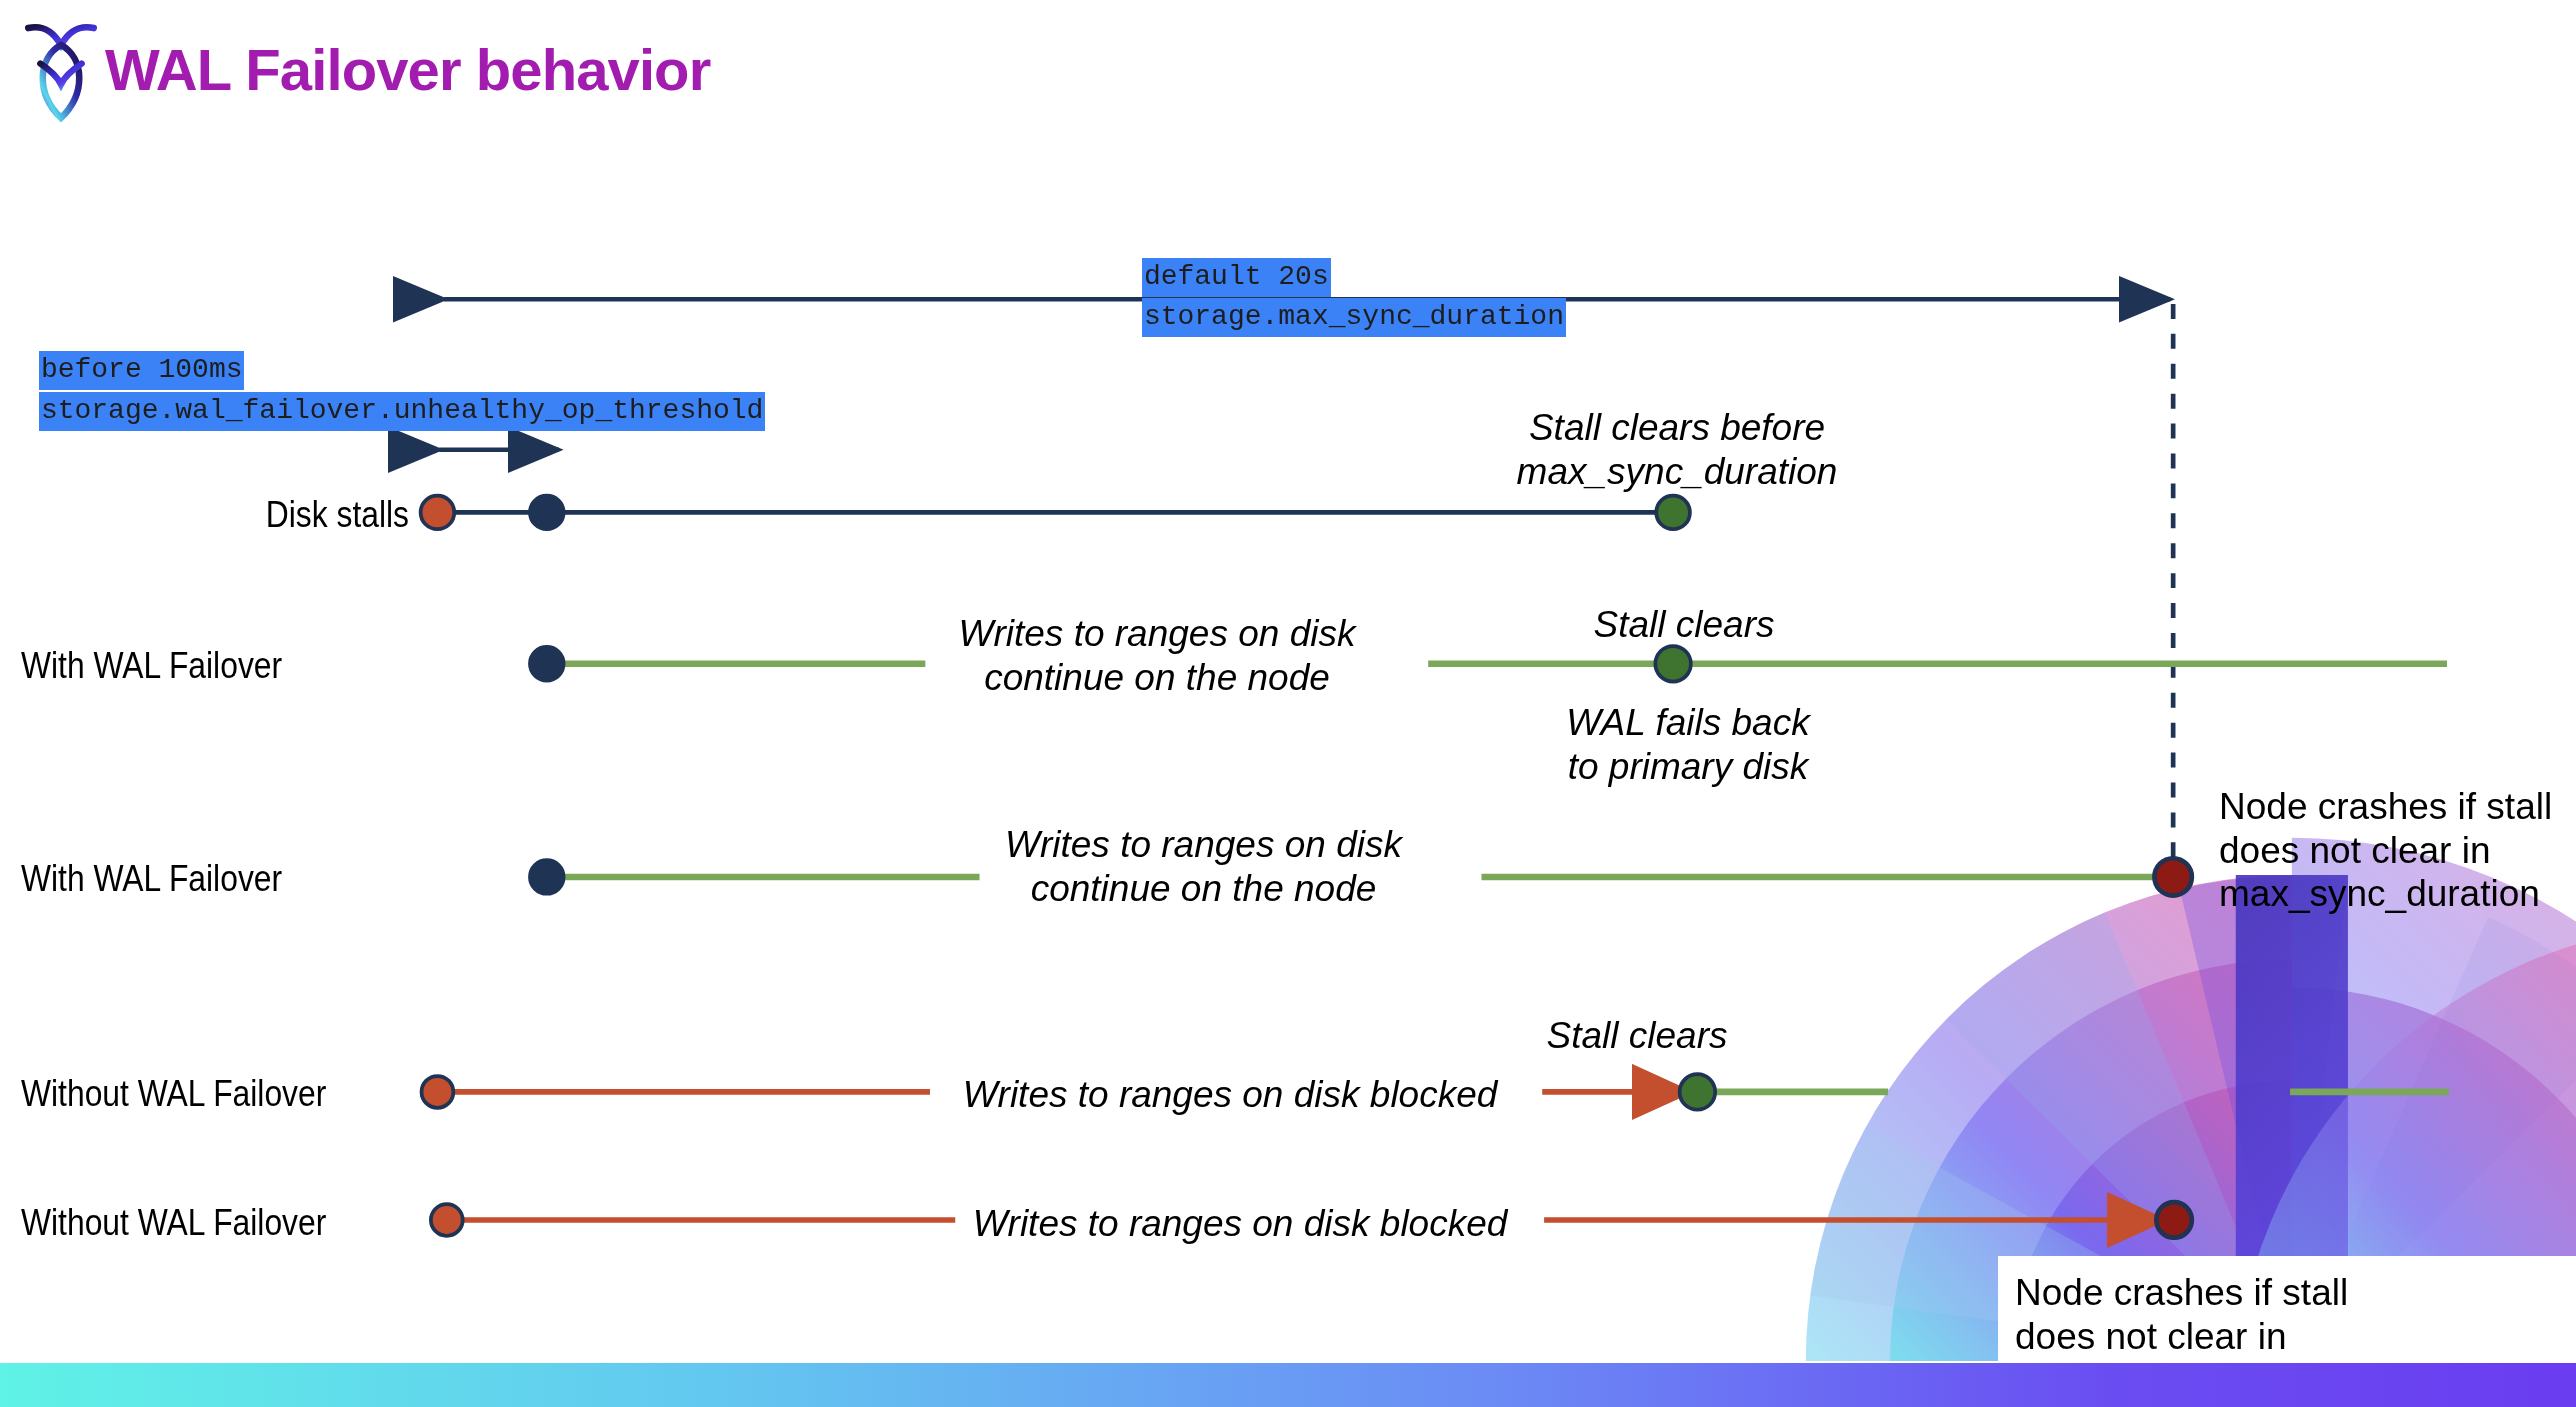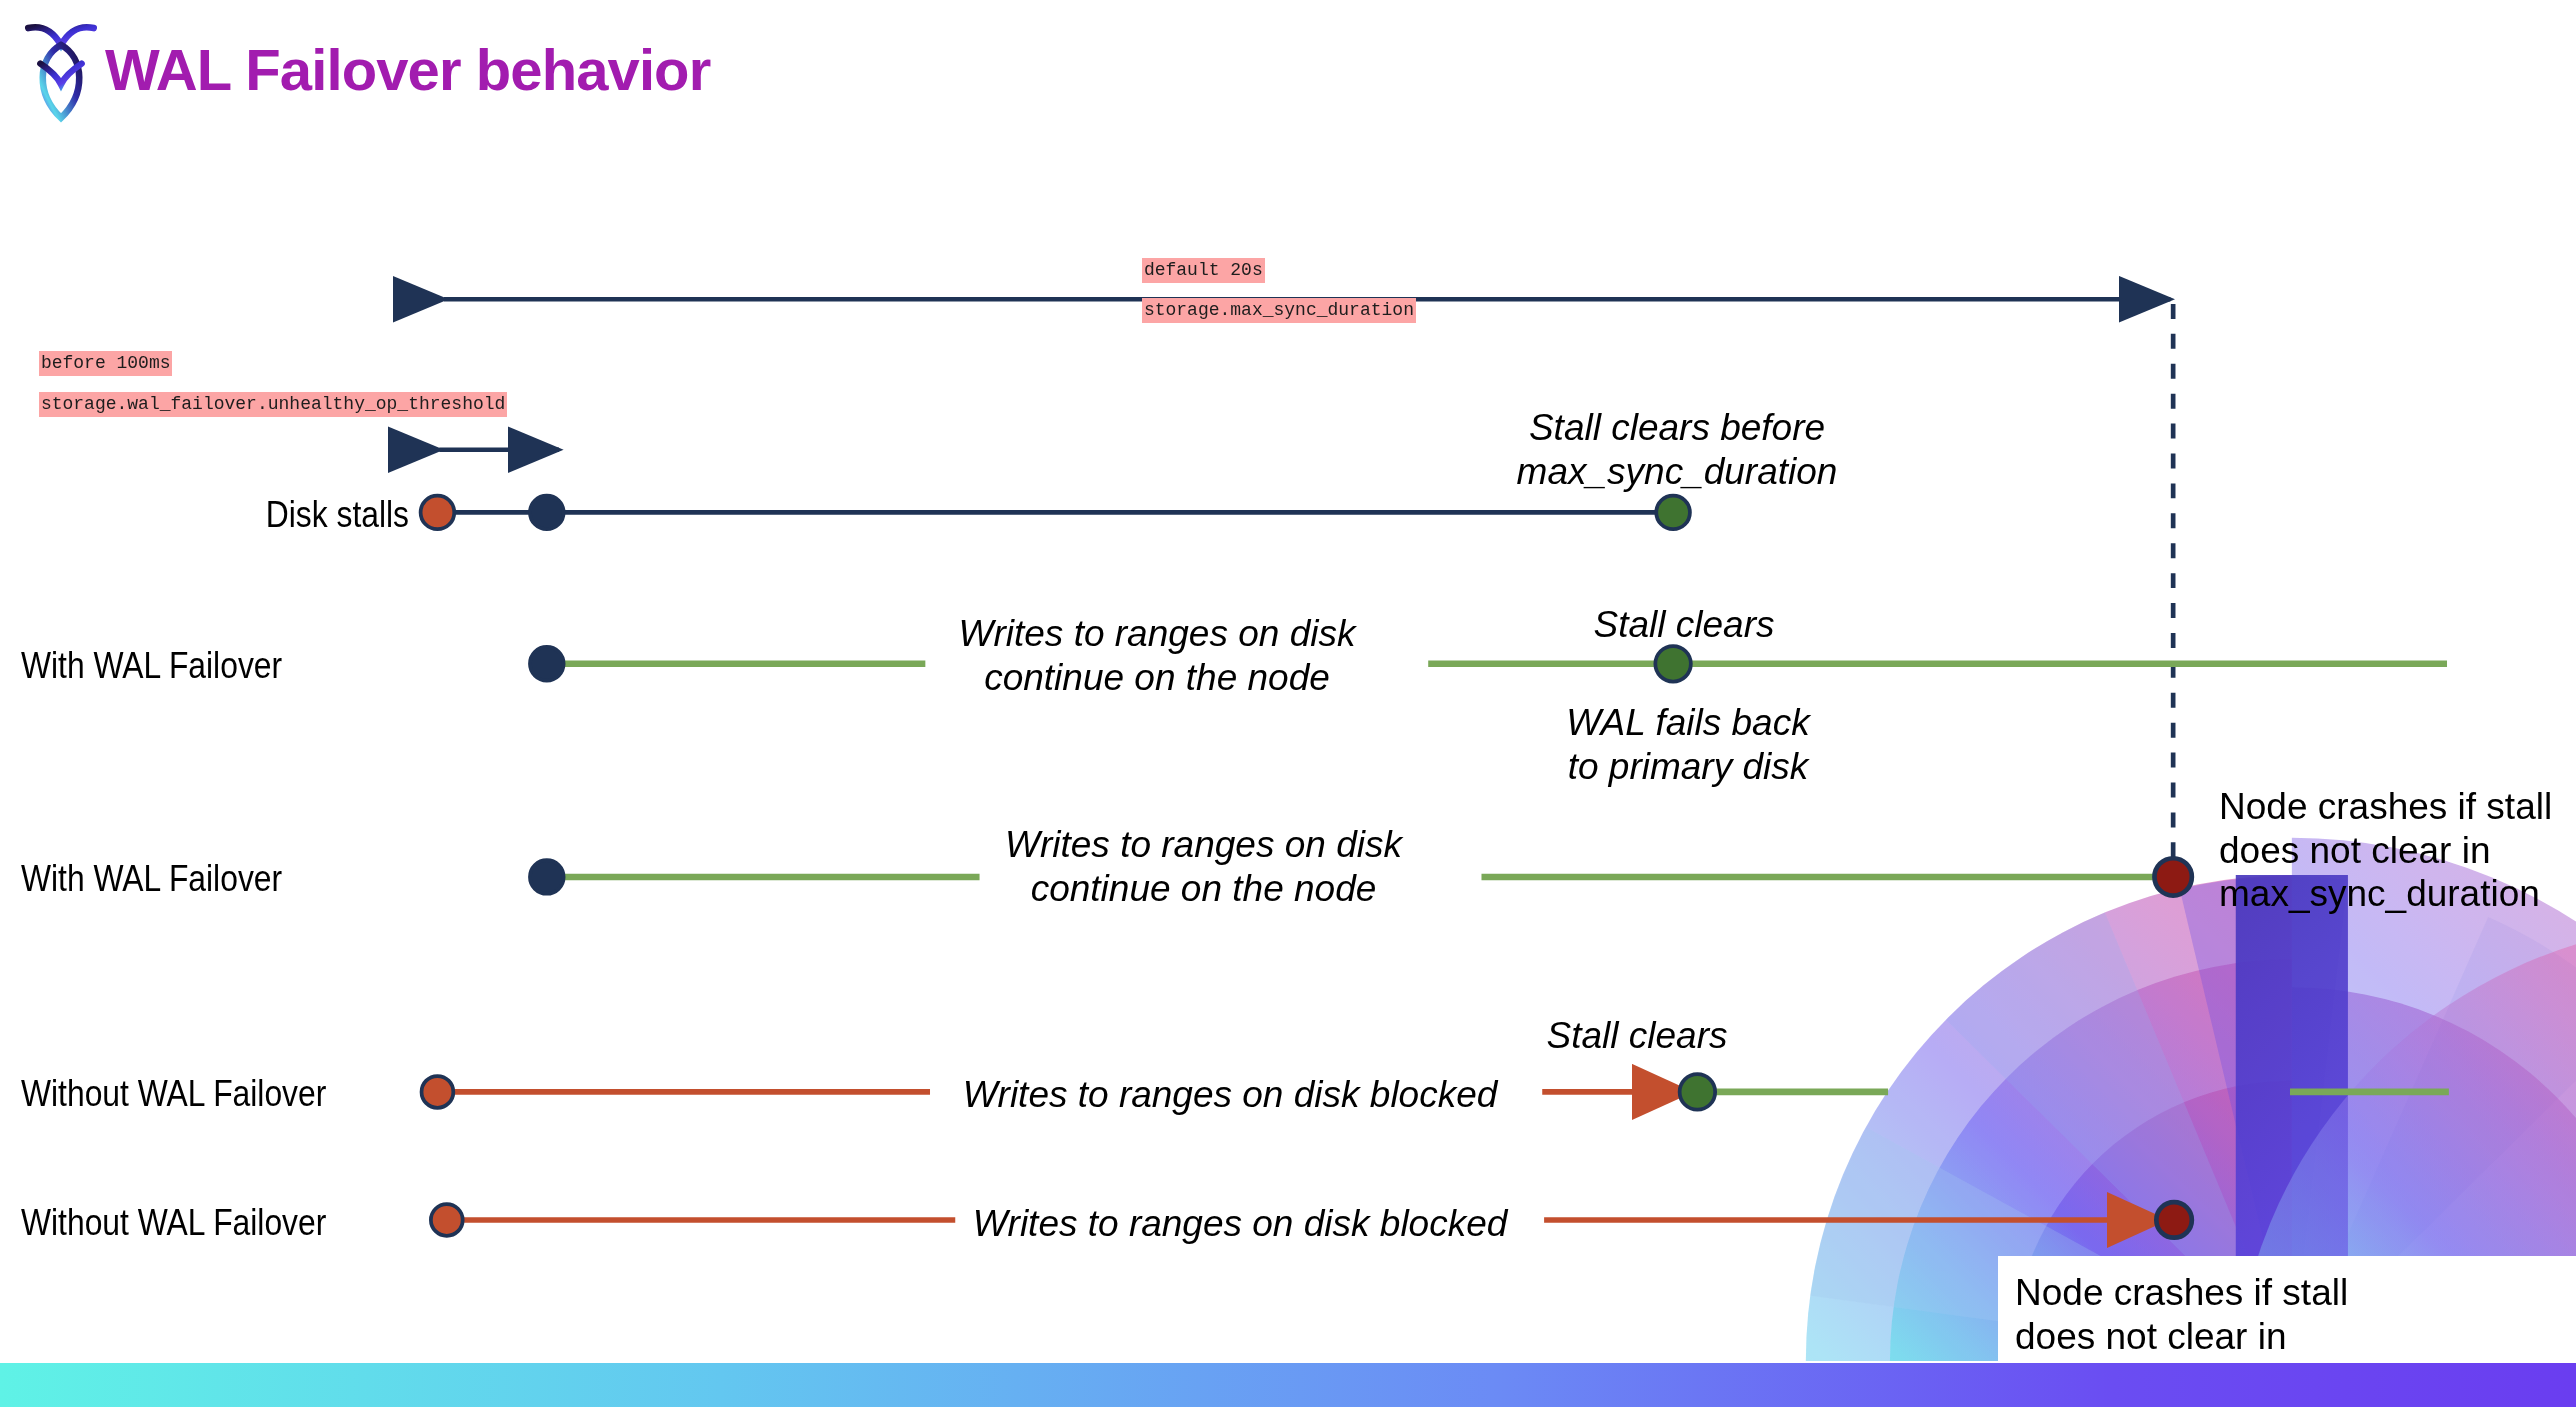--- a/index.html
+++ b/index.html
@@ -19,23 +19,23 @@
     font-weight:bold;
     letter-spacing:-0.9px;
     color:#a21caf;
     white-space:nowrap;
     margin-left:43px;
   }
   .logo{position:absolute;left:2385px;top:24px;width:122px;height:131px;}
   .mono-chip{
     position:absolute;
     font-family:"Liberation Mono","DejaVu Sans Mono",monospace;
-    font-size:18px;
+    font-size:28px;
     color:#1d1d1d;
-    background:#fca5a5;
+    background:#3b82f6;
     line-height:1.38;
     white-space:nowrap;
     padding:0 1.9px;
   }
   .row-label{
     position:absolute;
     font-size:37px;
     color:#000000;
     white-space:nowrap;
     transform:scaleX(0.86);

